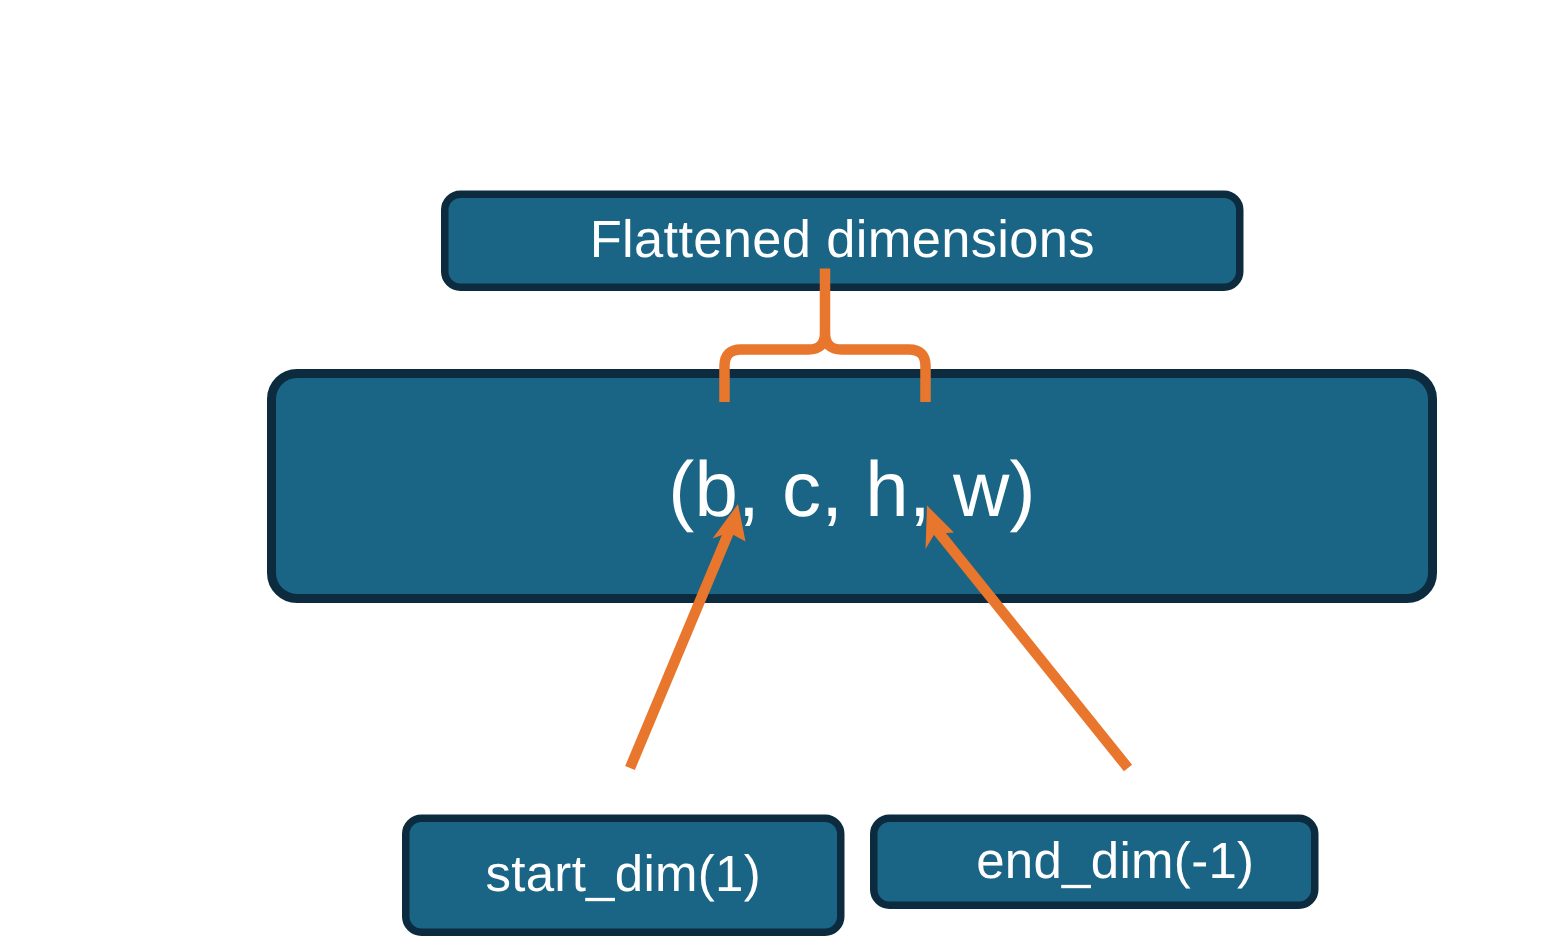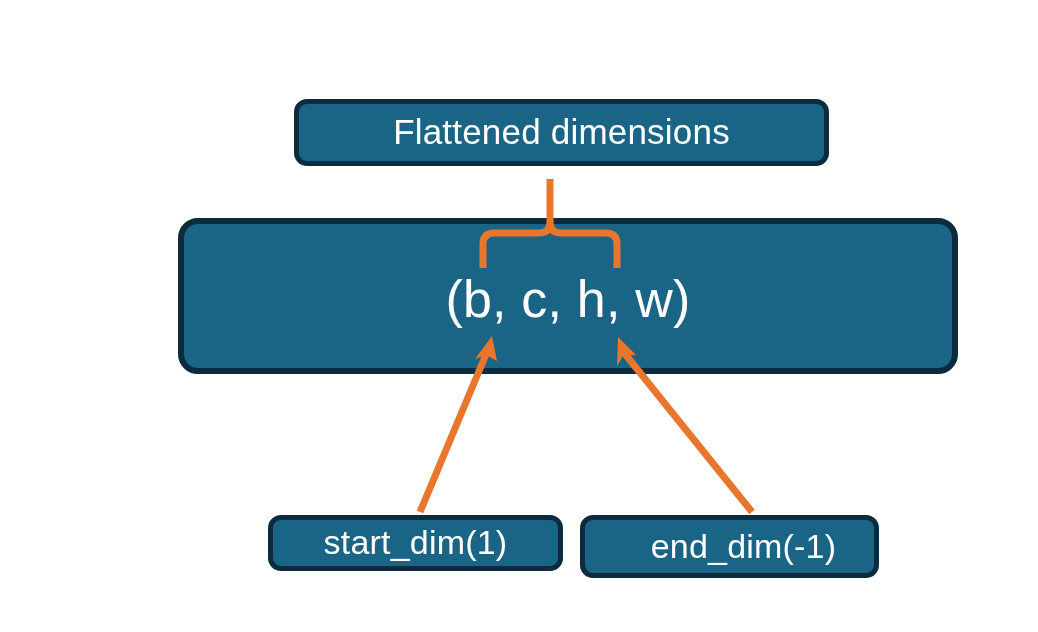--- a/index.html
+++ b/index.html
@@ -26,20 +26,21 @@
     color: #ffffff;
     display: flex;
     align-items: center;
     justify-content: center;
     text-align: center;
     line-height: 1.1;
     font-weight: 400;
     letter-spacing: 0.2px;
     white-space: nowrap;
     z-index: 2;
+    margin-top: 28px;
   }
   #node-flattened {
     left: 294px;
     top: 99px;
     width: 535px;
     height: 67px;
     font-size: 35px;
     border-radius: 13px;
   }
   #node-shape {
@@ -48,21 +49,21 @@
     width: 780px;
     height: 156px;
     font-size: 52px;
     border-radius: 20px;
     border-width: 6px;
   }
   #node-start-dim {
     left: 268px;
     top: 515px;
     width: 295px;
-    height: 56px;
+    height: 81px;
     font-size: 34px;
     border-radius: 13px;
   }
   #node-end-dim {
     left: 580px;
     top: 515px;
     width: 299px;
     height: 63px;
     font-size: 34px;
     border-radius: 13px;

